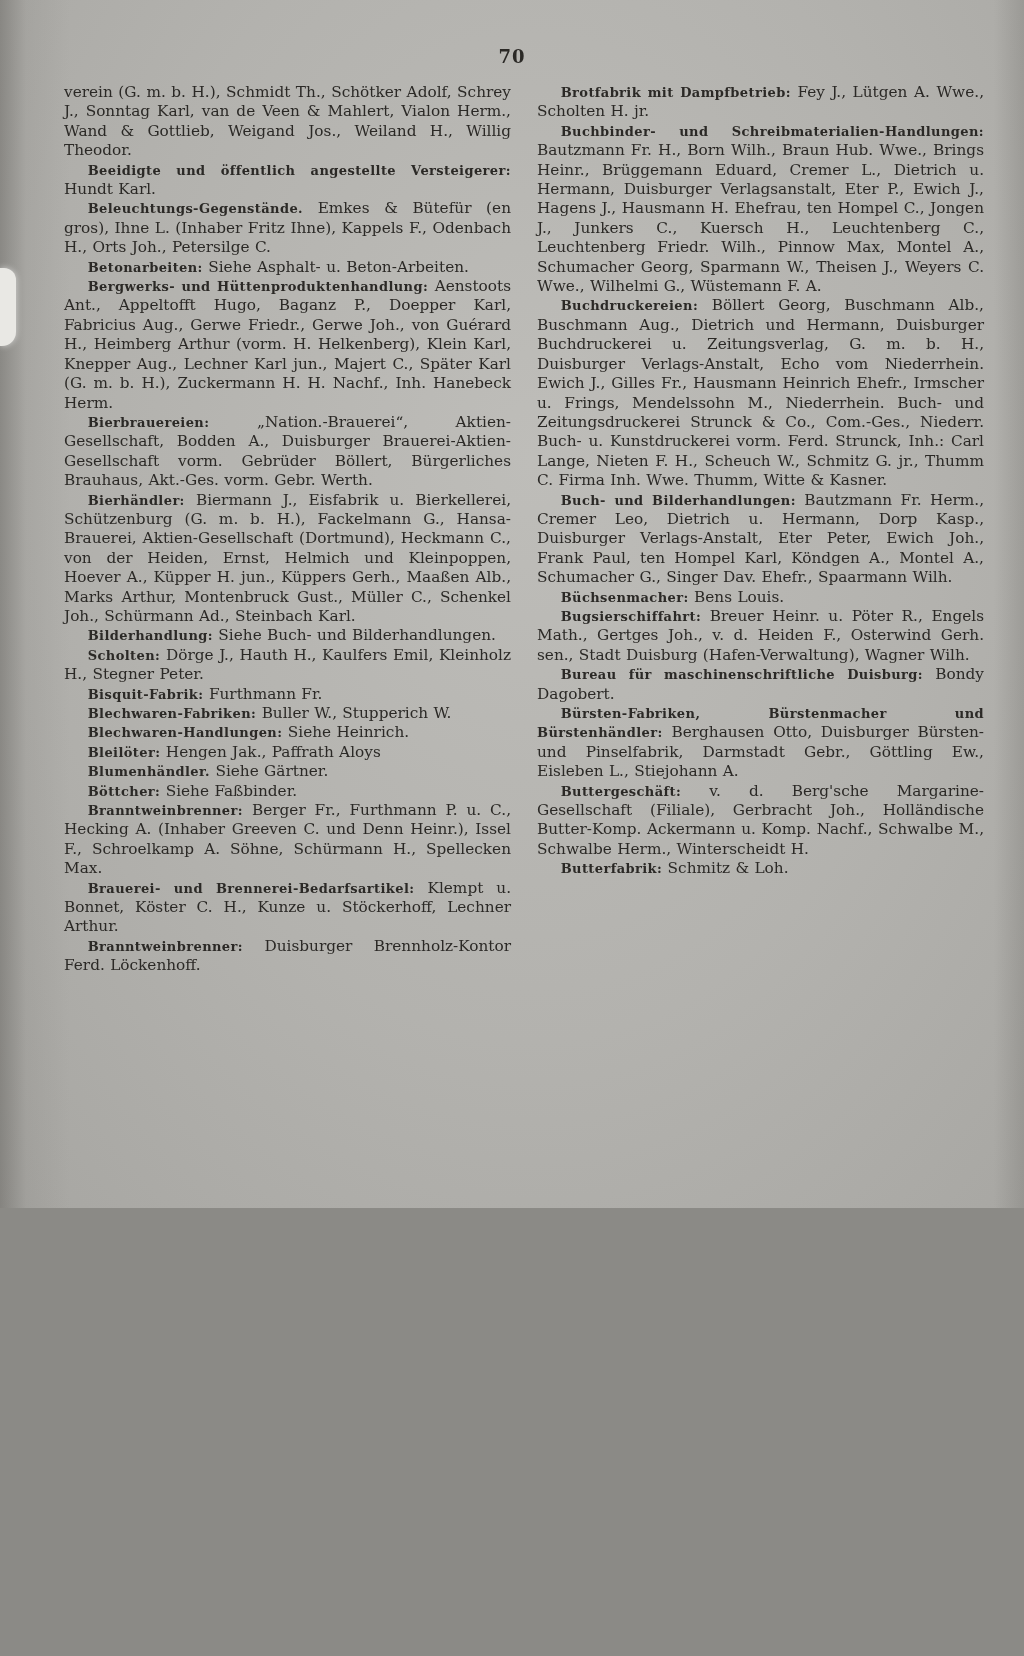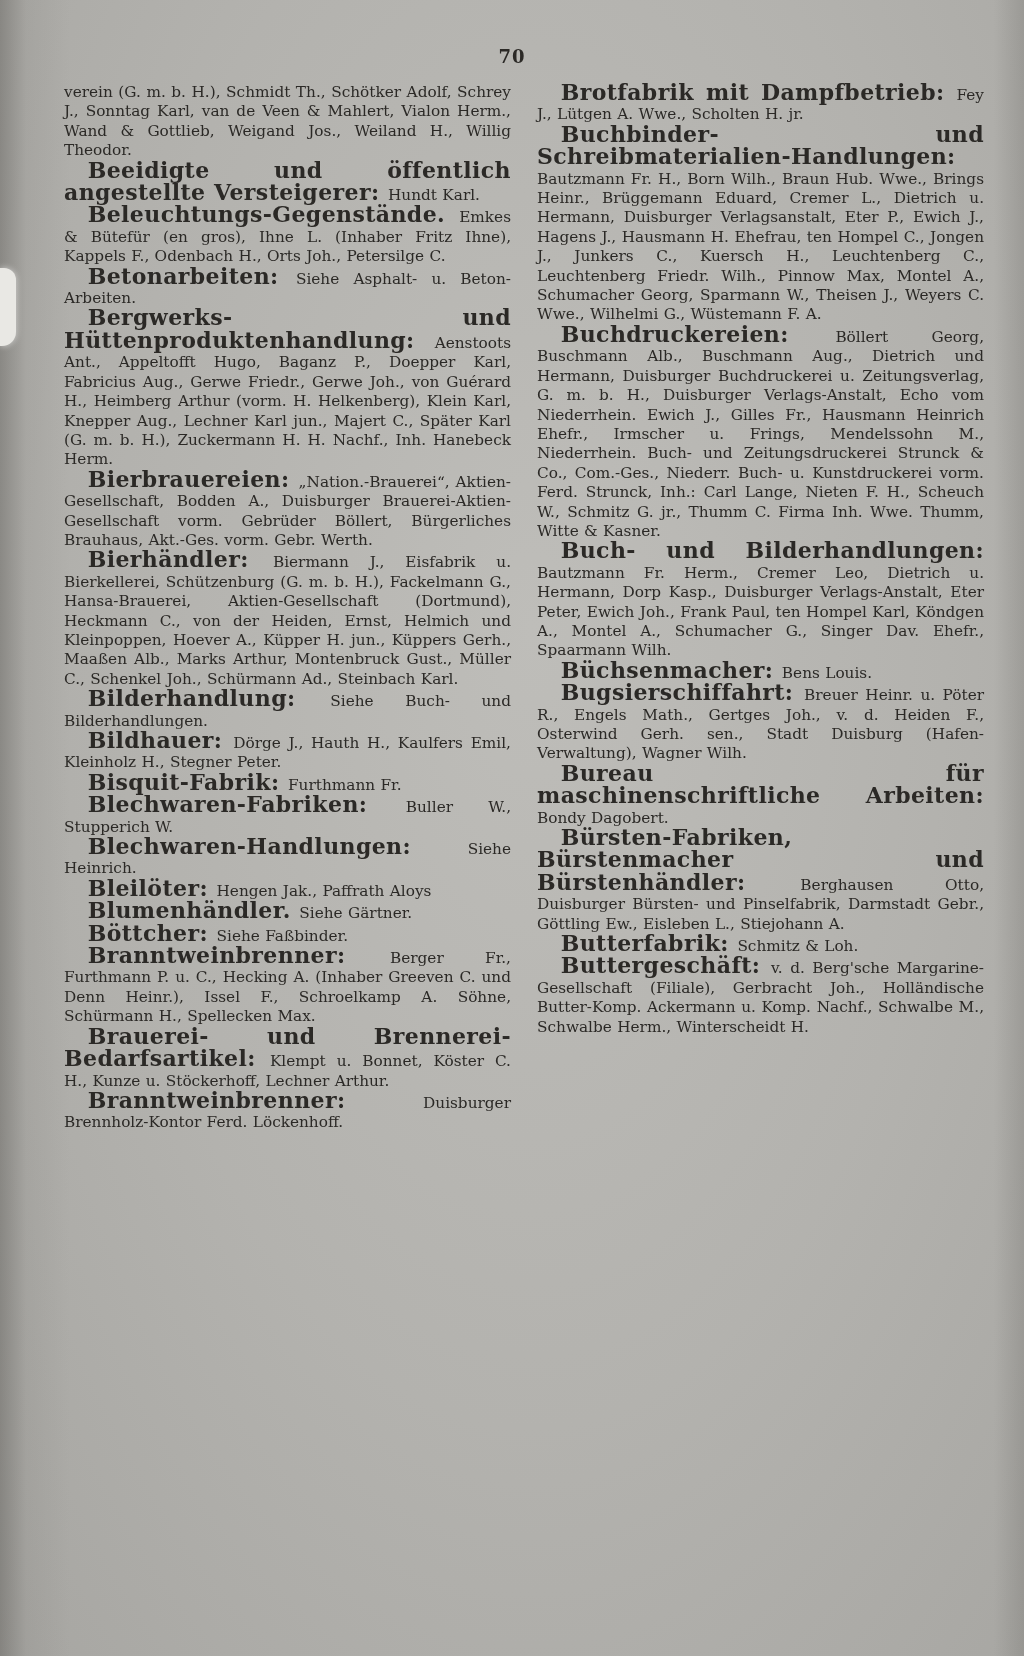--- a/index.html
+++ b/index.html
@@ -1,19 +1,19 @@
 <!DOCTYPE html>
 <html><head>
 <meta charset="utf-8">
 <style>
   html, body { margin: 0; padding: 0; background: #8b8a86; }
   .page {
     position: relative;
     width: 1024px;
-    height: 1656px;
+    height: 1208px;
     margin: 0 auto;
     overflow: hidden;
     background:
       radial-gradient(ellipse at 52% 38%, #bebdb9 0%, #b3b2ae 55%, #a7a6a2 100%);
     font-family: "DejaVu Serif", "Liberation Serif", serif;
     color: #2b2926;
   }
   .page::before {
     content: "";
     position: absolute;
@@ -60,57 +60,57 @@
   .entry {
     margin: 0;
     text-indent: 1.55em;
     font-size: 15.3px;
     line-height: 19.4px;
     word-spacing: 0.5px;
   }
   .entry.no-indent { text-indent: 0; }
   .entry-heading {
     font-weight: bold;
-    font-size: 22px;
+    font-size: 13px;
     letter-spacing: 0.4px;
   }
 </style>
 </head>
 <body>
 
 <div class="page">
   <div class="paper-chip"></div>
   <div class="page-number">70</div>
   <div class="columns">
     <div class="column" id="col-0">
         <p class="entry no-indent"><span class="entry-text">verein (G. m. b. H.), Schmidt Th., Schötker Adolf, Schrey J., Sonntag Karl, van de Veen &amp; Mahlert, Vialon Herm., Wand &amp; Gottlieb, Weigand Jos., Weiland H., Willig Theodor.</span></p>
         <p class="entry"><span class="entry-heading">Beeidigte und öffentlich angestellte Versteigerer: </span><span class="entry-text">Hundt Karl.</span></p>
         <p class="entry"><span class="entry-heading">Beleuchtungs-Gegenstände. </span><span class="entry-text">Emkes &amp; Bütefür (en gros), Ihne L. (Inhaber Fritz Ihne), Kappels F., Odenbach H., Orts Joh., Petersilge C.</span></p>
         <p class="entry"><span class="entry-heading">Betonarbeiten: </span><span class="entry-text">Siehe Asphalt- u. Beton-Arbeiten.</span></p>
         <p class="entry"><span class="entry-heading">Bergwerks- und Hüttenproduktenhandlung: </span><span class="entry-text">Aenstoots Ant., Appeltofft Hugo, Baganz P., Doepper Karl, Fabricius Aug., Gerwe Friedr., Gerwe Joh., von Guérard H., Heimberg Arthur (vorm. H. Helkenberg), Klein Karl, Knepper Aug., Lechner Karl jun., Majert C., Später Karl (G. m. b. H.), Zuckermann H. H. Nachf., Inh. Hanebeck Herm.</span></p>
         <p class="entry"><span class="entry-heading">Bierbrauereien: </span><span class="entry-text">„Nation.-Brauerei“, Aktien-Gesellschaft, Bodden A., Duisburger Brauerei-Aktien-Gesellschaft vorm. Gebrüder Böllert, Bürgerliches Brauhaus, Akt.-Ges. vorm. Gebr. Werth.</span></p>
         <p class="entry"><span class="entry-heading">Bierhändler: </span><span class="entry-text">Biermann J., Eisfabrik u. Bierkellerei, Schützenburg (G. m. b. H.), Fackelmann G., Hansa-Brauerei, Aktien-Gesellschaft (Dortmund), Heckmann C., von der Heiden, Ernst, Helmich und Kleinpoppen, Hoever A., Küpper H. jun., Küppers Gerh., Maaßen Alb., Marks Arthur, Montenbruck Gust., Müller C., Schenkel Joh., Schürmann Ad., Steinbach Karl.</span></p>
         <p class="entry"><span class="entry-heading">Bilderhandlung: </span><span class="entry-text">Siehe Buch- und Bilderhandlungen.</span></p>
-        <p class="entry"><span class="entry-heading">Bildhauer: </span><span class="entry-text">Dörge J., Hauth H., Kaulfers Emil, Kleinholz H., Stegner Peter.</span></p>
+        <p class="entry"><span class="entry-heading">Scholten: </span><span class="entry-text">Dörge J., Hauth H., Kaulfers Emil, Kleinholz H., Stegner Peter.</span></p>
         <p class="entry"><span class="entry-heading">Bisquit-Fabrik: </span><span class="entry-text">Furthmann Fr.</span></p>
         <p class="entry"><span class="entry-heading">Blechwaren-Fabriken: </span><span class="entry-text">Buller W., Stupperich W.</span></p>
         <p class="entry"><span class="entry-heading">Blechwaren-Handlungen: </span><span class="entry-text">Siehe Heinrich.</span></p>
         <p class="entry"><span class="entry-heading">Bleilöter: </span><span class="entry-text">Hengen Jak., Paffrath Aloys</span></p>
         <p class="entry"><span class="entry-heading">Blumenhändler. </span><span class="entry-text">Siehe Gärtner.</span></p>
         <p class="entry"><span class="entry-heading">Böttcher: </span><span class="entry-text">Siehe Faßbinder.</span></p>
         <p class="entry"><span class="entry-heading">Branntweinbrenner: </span><span class="entry-text">Berger Fr., Furthmann P. u. C., Hecking A. (Inhaber Greeven C. und Denn Heinr.), Issel F., Schroelkamp A. Söhne, Schürmann H., Spellecken Max.</span></p>
         <p class="entry"><span class="entry-heading">Brauerei- und Brennerei-Bedarfsartikel: </span><span class="entry-text">Klempt u. Bonnet, Köster C. H., Kunze u. Stöckerhoff, Lechner Arthur.</span></p>
         <p class="entry"><span class="entry-heading">Branntweinbrenner: </span><span class="entry-text">Duisburger Brennholz-Kontor Ferd. Löckenhoff.</span></p>
       </div>
     <div class="column" id="col-1">
         <p class="entry"><span class="entry-heading">Brotfabrik mit Dampfbetrieb: </span><span class="entry-text">Fey J., Lütgen A. Wwe., Scholten H. jr.</span></p>
         <p class="entry"><span class="entry-heading">Buchbinder- und Schreibmaterialien-Handlungen: </span><span class="entry-text">Bautzmann Fr. H., Born Wilh., Braun Hub. Wwe., Brings Heinr., Brüggemann Eduard, Cremer L., Dietrich u. Hermann, Duisburger Verlagsanstalt, Eter P., Ewich J., Hagens J., Hausmann H. Ehefrau, ten Hompel C., Jongen J., Junkers C., Kuersch H., Leuchtenberg C., Leuchtenberg Friedr. Wilh., Pinnow Max, Montel A., Schumacher Georg, Sparmann W., Theisen J., Weyers C. Wwe., Wilhelmi G., Wüstemann F. A.</span></p>
         <p class="entry"><span class="entry-heading">Buchdruckereien: </span><span class="entry-text">Böllert Georg, Buschmann Alb., Buschmann Aug., Dietrich und Hermann, Duisburger Buchdruckerei u. Zeitungsverlag, G. m. b. H., Duisburger Verlags-Anstalt, Echo vom Niederrhein. Ewich J., Gilles Fr., Hausmann Heinrich Ehefr., Irmscher u. Frings, Mendelssohn M., Niederrhein. Buch- und Zeitungsdruckerei Strunck &amp; Co., Com.-Ges., Niederr. Buch- u. Kunstdruckerei vorm. Ferd. Strunck, Inh.: Carl Lange, Nieten F. H., Scheuch W., Schmitz G. jr., Thumm C. Firma Inh. Wwe. Thumm, Witte &amp; Kasner.</span></p>
         <p class="entry"><span class="entry-heading">Buch- und Bilderhandlungen: </span><span class="entry-text">Bautzmann Fr. Herm., Cremer Leo, Dietrich u. Hermann, Dorp Kasp., Duisburger Verlags-Anstalt, Eter Peter, Ewich Joh., Frank Paul, ten Hompel Karl, Köndgen A., Montel A., Schumacher G., Singer Dav. Ehefr., Spaarmann Wilh.</span></p>
         <p class="entry"><span class="entry-heading">Büchsenmacher: </span><span class="entry-text">Bens Louis.</span></p>
         <p class="entry"><span class="entry-heading">Bugsierschiffahrt: </span><span class="entry-text">Breuer Heinr. u. Pöter R., Engels Math., Gertges Joh., v. d. Heiden F., Osterwind Gerh. sen., Stadt Duisburg (Hafen-Verwaltung), Wagner Wilh.</span></p>
-        <p class="entry"><span class="entry-heading">Bureau für maschinenschriftliche Arbeiten: </span><span class="entry-text">Bondy Dagobert.</span></p>
+        <p class="entry"><span class="entry-heading">Bureau für maschinenschriftliche Duisburg: </span><span class="entry-text">Bondy Dagobert.</span></p>
         <p class="entry"><span class="entry-heading">Bürsten-Fabriken, Bürstenmacher und Bürstenhändler: </span><span class="entry-text">Berghausen Otto, Duisburger Bürsten- und Pinselfabrik, Darmstadt Gebr., Göttling Ew., Eisleben L., Stiejohann A.</span></p>
+        <p class="entry"><span class="entry-heading">Buttergeschäft: </span><span class="entry-text">v. d. Berg'sche Margarine-Gesellschaft (Filiale), Gerbracht Joh., Holländische Butter-Komp. Ackermann u. Komp. Nachf., Schwalbe M., Schwalbe Herm., Winterscheidt H.</span></p>
         <p class="entry"><span class="entry-heading">Butterfabrik: </span><span class="entry-text">Schmitz &amp; Loh.</span></p>
-        <p class="entry"><span class="entry-heading">Buttergeschäft: </span><span class="entry-text">v. d. Berg'sche Margarine-Gesellschaft (Filiale), Gerbracht Joh., Holländische Butter-Komp. Ackermann u. Komp. Nachf., Schwalbe M., Schwalbe Herm., Winterscheidt H.</span></p>
       </div>
   </div>
 </div>
 
 </body></html>

